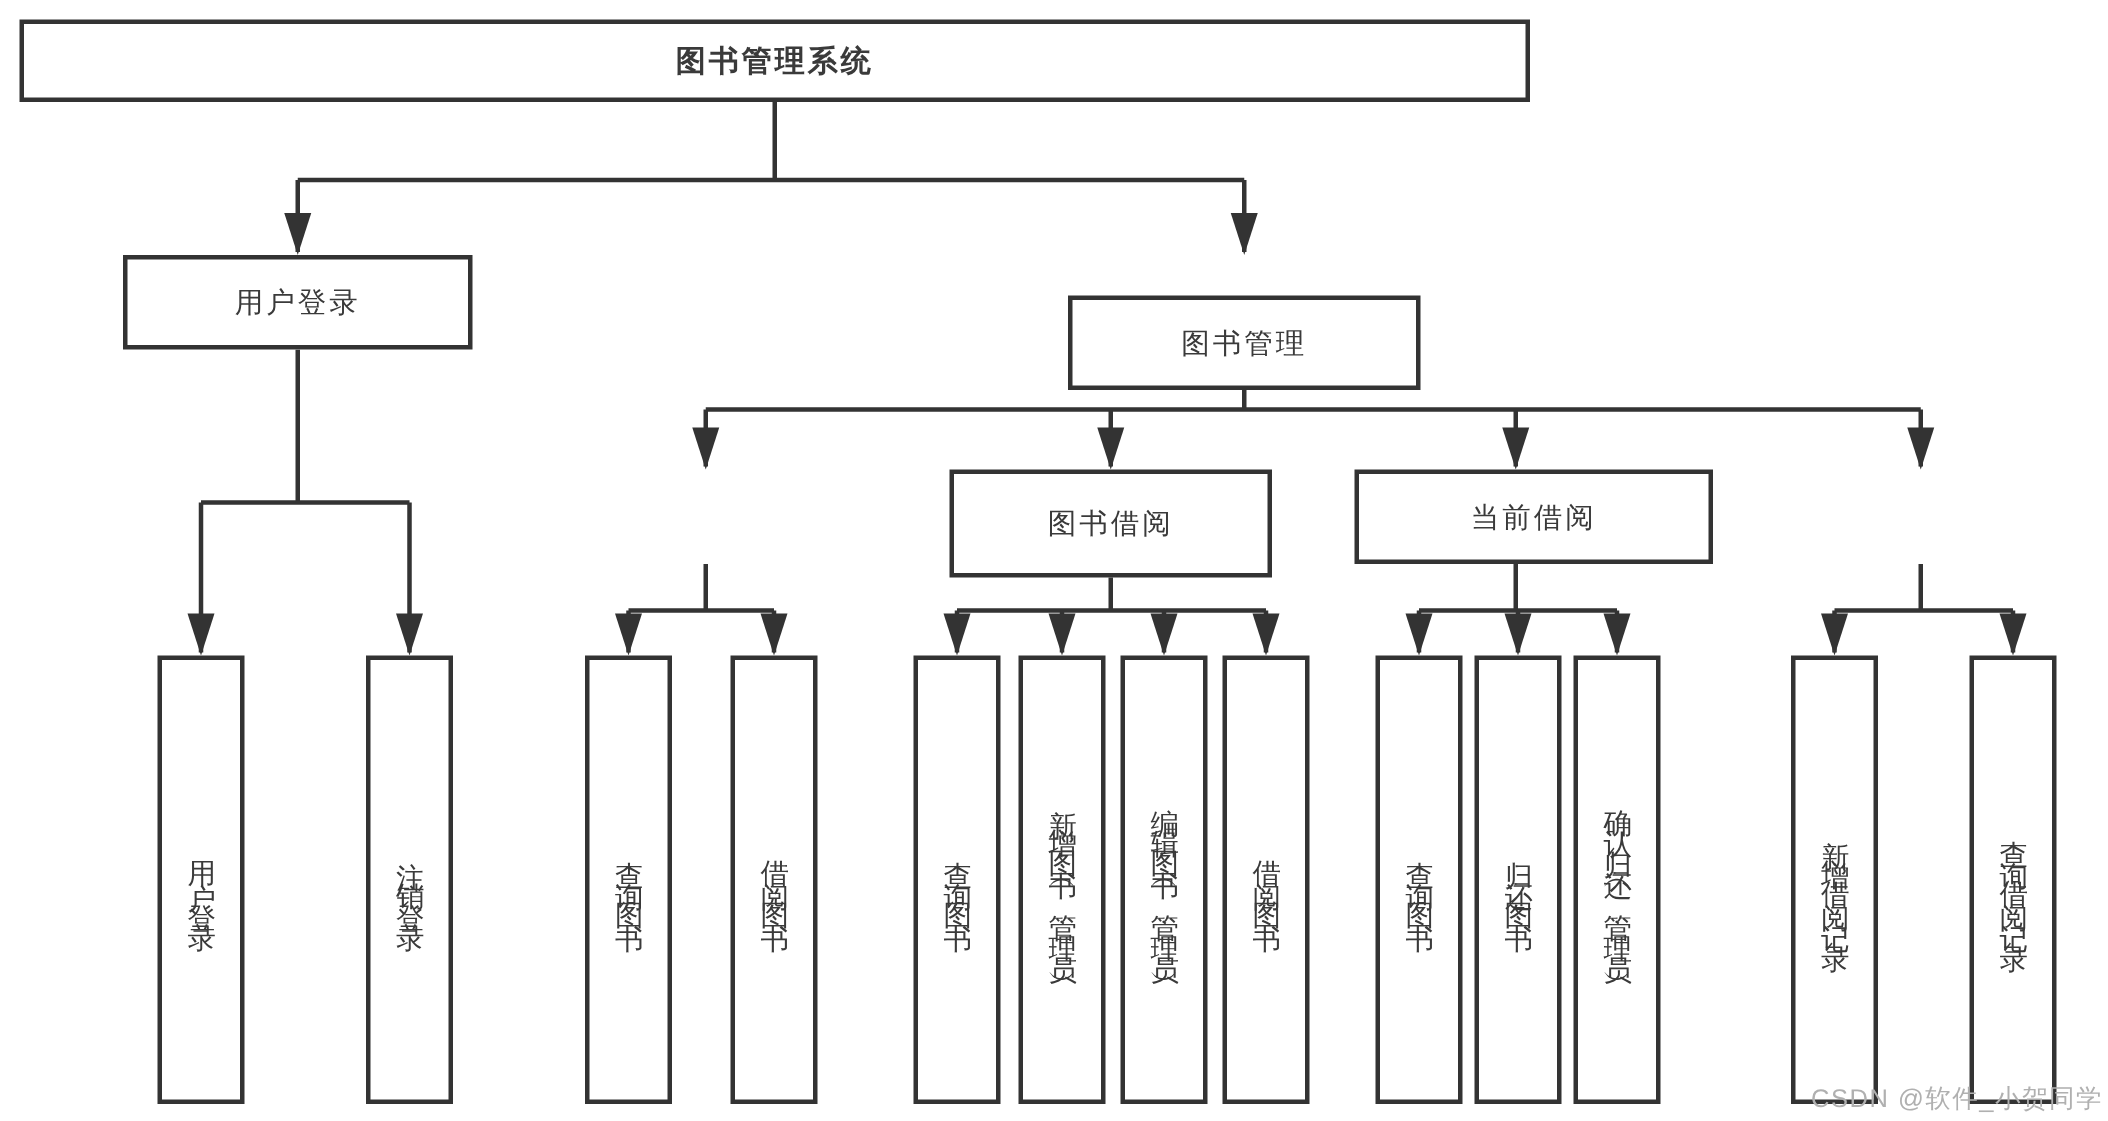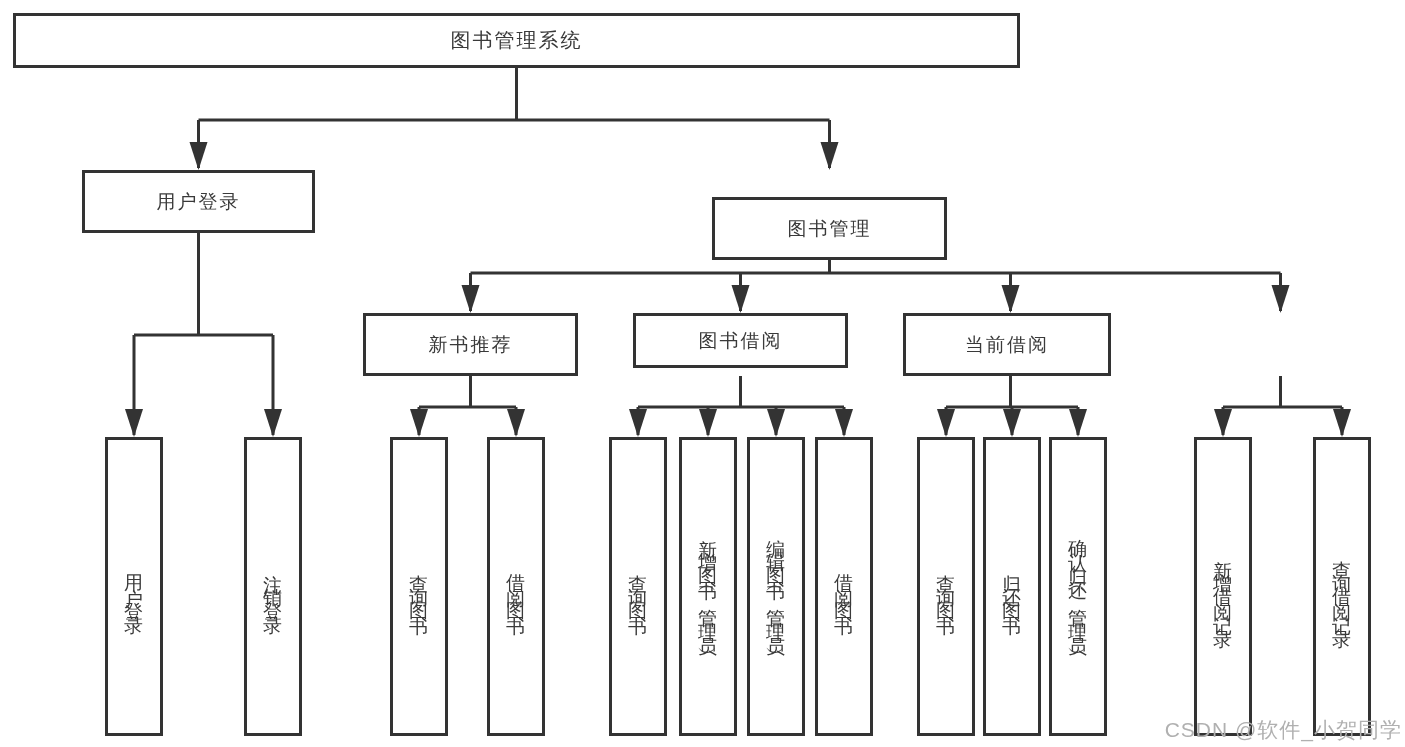--- a/index.html
+++ b/index.html
@@ -44,33 +44,34 @@
     justify-content: center;
   }
   .hbox {
     font-size: 19px;
     letter-spacing: 2px;
     white-space: nowrap;
   }
   .root-box {
     font-size: 20px;
     letter-spacing: 2px;
+    font-weight: bold;
   }
   .leaf {
     writing-mode: vertical-rl;
     text-orientation: mixed;
     font-size: 19px;
     letter-spacing: 14px;
     line-height: 1;
   }
   .watermark {
     position: absolute;
     right: 3px;
     bottom: 3px;
-    font-size: 21px;
+    font-size: 17px;
     color: var(--watermark);
     letter-spacing: 1px;
     white-space: nowrap;
     pointer-events: none;
     margin-top: 40px;
   }
 </style>
 </head>
 <body>
 
@@ -117,23 +118,22 @@
       <polygon points="1223,437 1214,409 1232,409"></polygon>
       <polygon points="1342,437 1333,409 1351,409"></polygon>
     </g>
   </svg>
 
   <div class="node root-box" style="left:13px; top:13px; width:1007px; height:55px;">图书管理系统</div>
 
   <div class="node hbox" style="left:82px; top:170px; width:233px; height:63px;">用户登录</div>
   <div class="node hbox" style="left:712px; top:170px; width:235px; height:63px;margin-top:27px;">图书管理</div>
 
-  <div class="node hbox" style="left:363px; top:313px; width:215px; height:63px;">新书推荐</div>
-  <div class="node hbox" style="left:633px; top:313px; width:215px; height:55px;">图书借阅</div>
-  <div class="node hbox" style="left:903px; top:313px; width:208px; height:63px;">当前借阅</div>
+  <div class="node hbox" style="left:633px; top:313px; width:215px; height:72px;">图书借阅</div>
+  <div class="node hbox" style="left:903px; top:313px; width:239px; height:63px;">当前借阅</div>
 
   <div class="node leaf" style="left:105px; top:437px; width:58px; height:299px;">用户登录</div>
   <div class="node leaf" style="left:244px; top:437px; width:58px; height:299px;">注销登录</div>
 
   <div class="node leaf" style="left:390px; top:437px; width:58px; height:299px;">查询图书</div>
   <div class="node leaf" style="left:487px; top:437px; width:58px; height:299px;">借阅图书</div>
 
   <div class="node leaf" style="left:609px; top:437px; width:58px; height:299px;">查询图书</div>
   <div class="node leaf" style="left:679px; top:437px; width:58px; height:299px;">新增图书（管理员）</div>
   <div class="node leaf" style="left:747px; top:437px; width:58px; height:299px;">编辑图书（管理员）</div>

